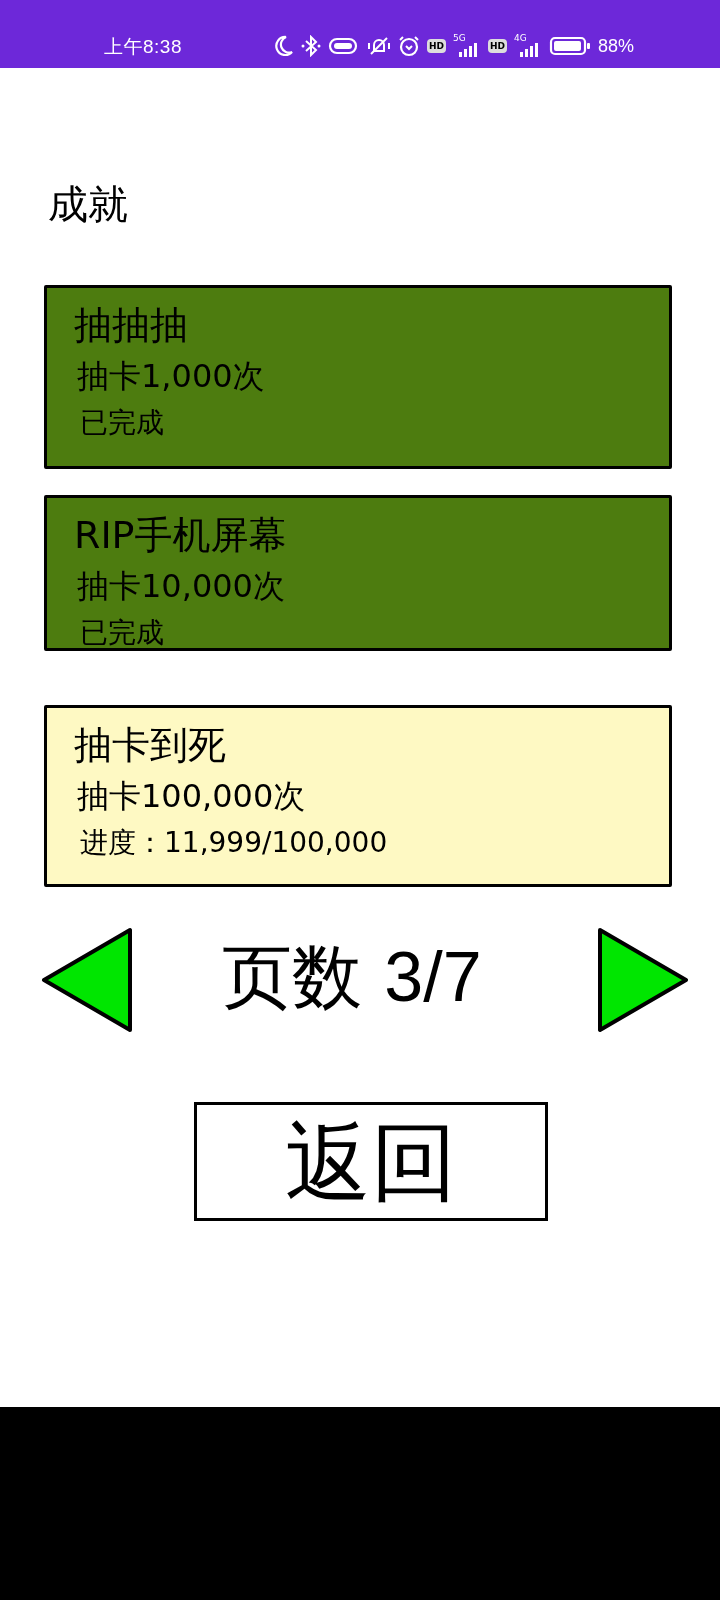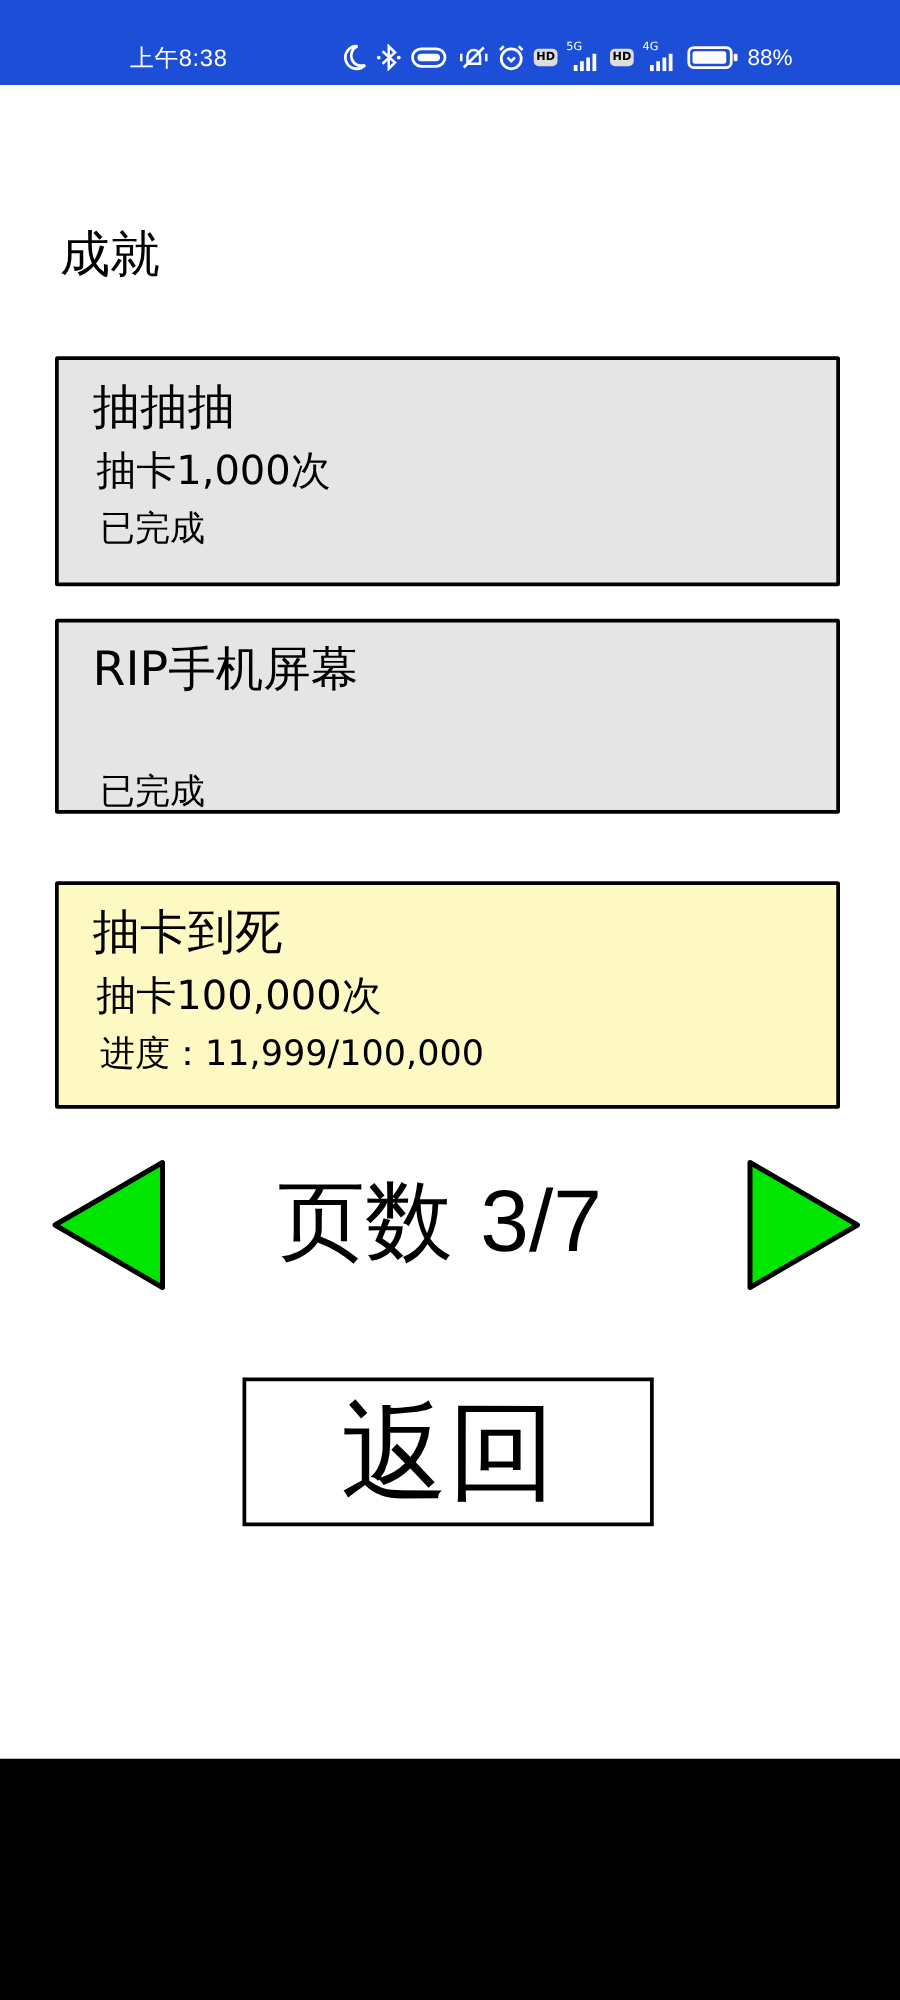--- a/index.html
+++ b/index.html
@@ -4,21 +4,21 @@
   <style>
     html, body { margin: 0; padding: 0; }
     body {
       width: 720px; height: 1600px; position: relative; overflow: hidden;
       background: #ffffff;
       font-family: "DejaVu Sans", "Liberation Sans", sans-serif;
       color: #000;
     }
     .statusbar {
       position: absolute; left: 0; top: 0; width: 720px; height: 68px;
-      background: #1d4ed8; color: #fff;
+      background: #6d28d9; color: #fff;
     }
     .sb-time {
       position: absolute; left: 104px; top: 34px; font-size: 19px;
       font-family: "Liberation Sans", "DejaVu Sans", sans-serif; letter-spacing: 0.5px;
     }
     .sb-icons {
       position: absolute; left: 274px; top: 34px; height: 24px;
       display: flex; align-items: center; gap: 7px;
     }
     .sb-icons svg { display: block; }
@@ -33,35 +33,35 @@
     .sb-battery-pct { font-size: 18px; color: #fff; font-family: "Liberation Sans", sans-serif; }
 
     .page-title {
       position: absolute; left: 48px; top: 184px; font-size: 40px;
       font-family: "DejaVu Serif", "Liberation Serif", serif; line-height: 1;
     }
     .card {
       position: absolute; left: 44px; width: 628px; box-sizing: border-box;
       border: 3px solid #000; border-radius: 2px;
     }
-    .card.done { background: #e5e5e5; }
+    .card.done { background: #4d7c0f; }
     .card.todo { background: #fef9c3; }
     .card .c-title { position: absolute; left: 27px; top: 18px; font-size: 38px; line-height: 1; }
     .card .c-req   { position: absolute; left: 30px; top: 72px; font-size: 32px; line-height: 1; }
     .card .c-stat  { position: absolute; left: 33px; top: 121px; font-size: 28px; line-height: 1; }
 
     .arrow { position: absolute; cursor: pointer; }
     .page-indicator {
       position: absolute; left: 222px; top: 942px; width: 300px; font-size: 70px;
       font-family: "DejaVu Serif", serif; line-height: 1; white-space: nowrap;
     }
     .page-indicator .num { font-family: "Liberation Sans", sans-serif; }
 
     .back-btn {
-      position: absolute; left: 194px; top: 1102px; width: 329px; height: 119px;
+      position: absolute; left: 194px; top: 1102px; width: 354px; height: 119px;
       box-sizing: border-box; border: 3px solid #000; background: #fff;
       display: flex; align-items: center; justify-content: center;
       font-family: "DejaVu Serif", "Liberation Serif", serif; font-size: 86px; line-height: 1;
       cursor: pointer;
     }
     .navbar { position: absolute; left: 0; top: 1407px; width: 720px; height: 193px; background: #000; }
   </style>
 </head>
 <body>
 
@@ -123,20 +123,21 @@
 <div class="page-title">成就</div>
 
 <div class="card done" style="top:285px; height:184px;">
   <span class="c-title">抽抽抽</span>
   <span class="c-req">抽卡1,000次</span>
   <span class="c-stat">已完成</span>
 </div>
 
 <div class="card done" style="top:495px; height:156px;">
   <span class="c-title">RIP手机屏幕</span>
+  <span class="c-req">抽卡10,000次</span>
   <span class="c-stat">已完成</span>
 </div>
 
 <div class="card todo" style="top:705px; height:182px;">
   <span class="c-title">抽卡到死</span>
   <span class="c-req">抽卡100,000次</span>
   <span class="c-stat">进度：11,999/100,000</span>
 </div>
 
 <svg class="arrow" style="left:40px; top:926px;" width="96" height="108" viewBox="0 0 96 108">

